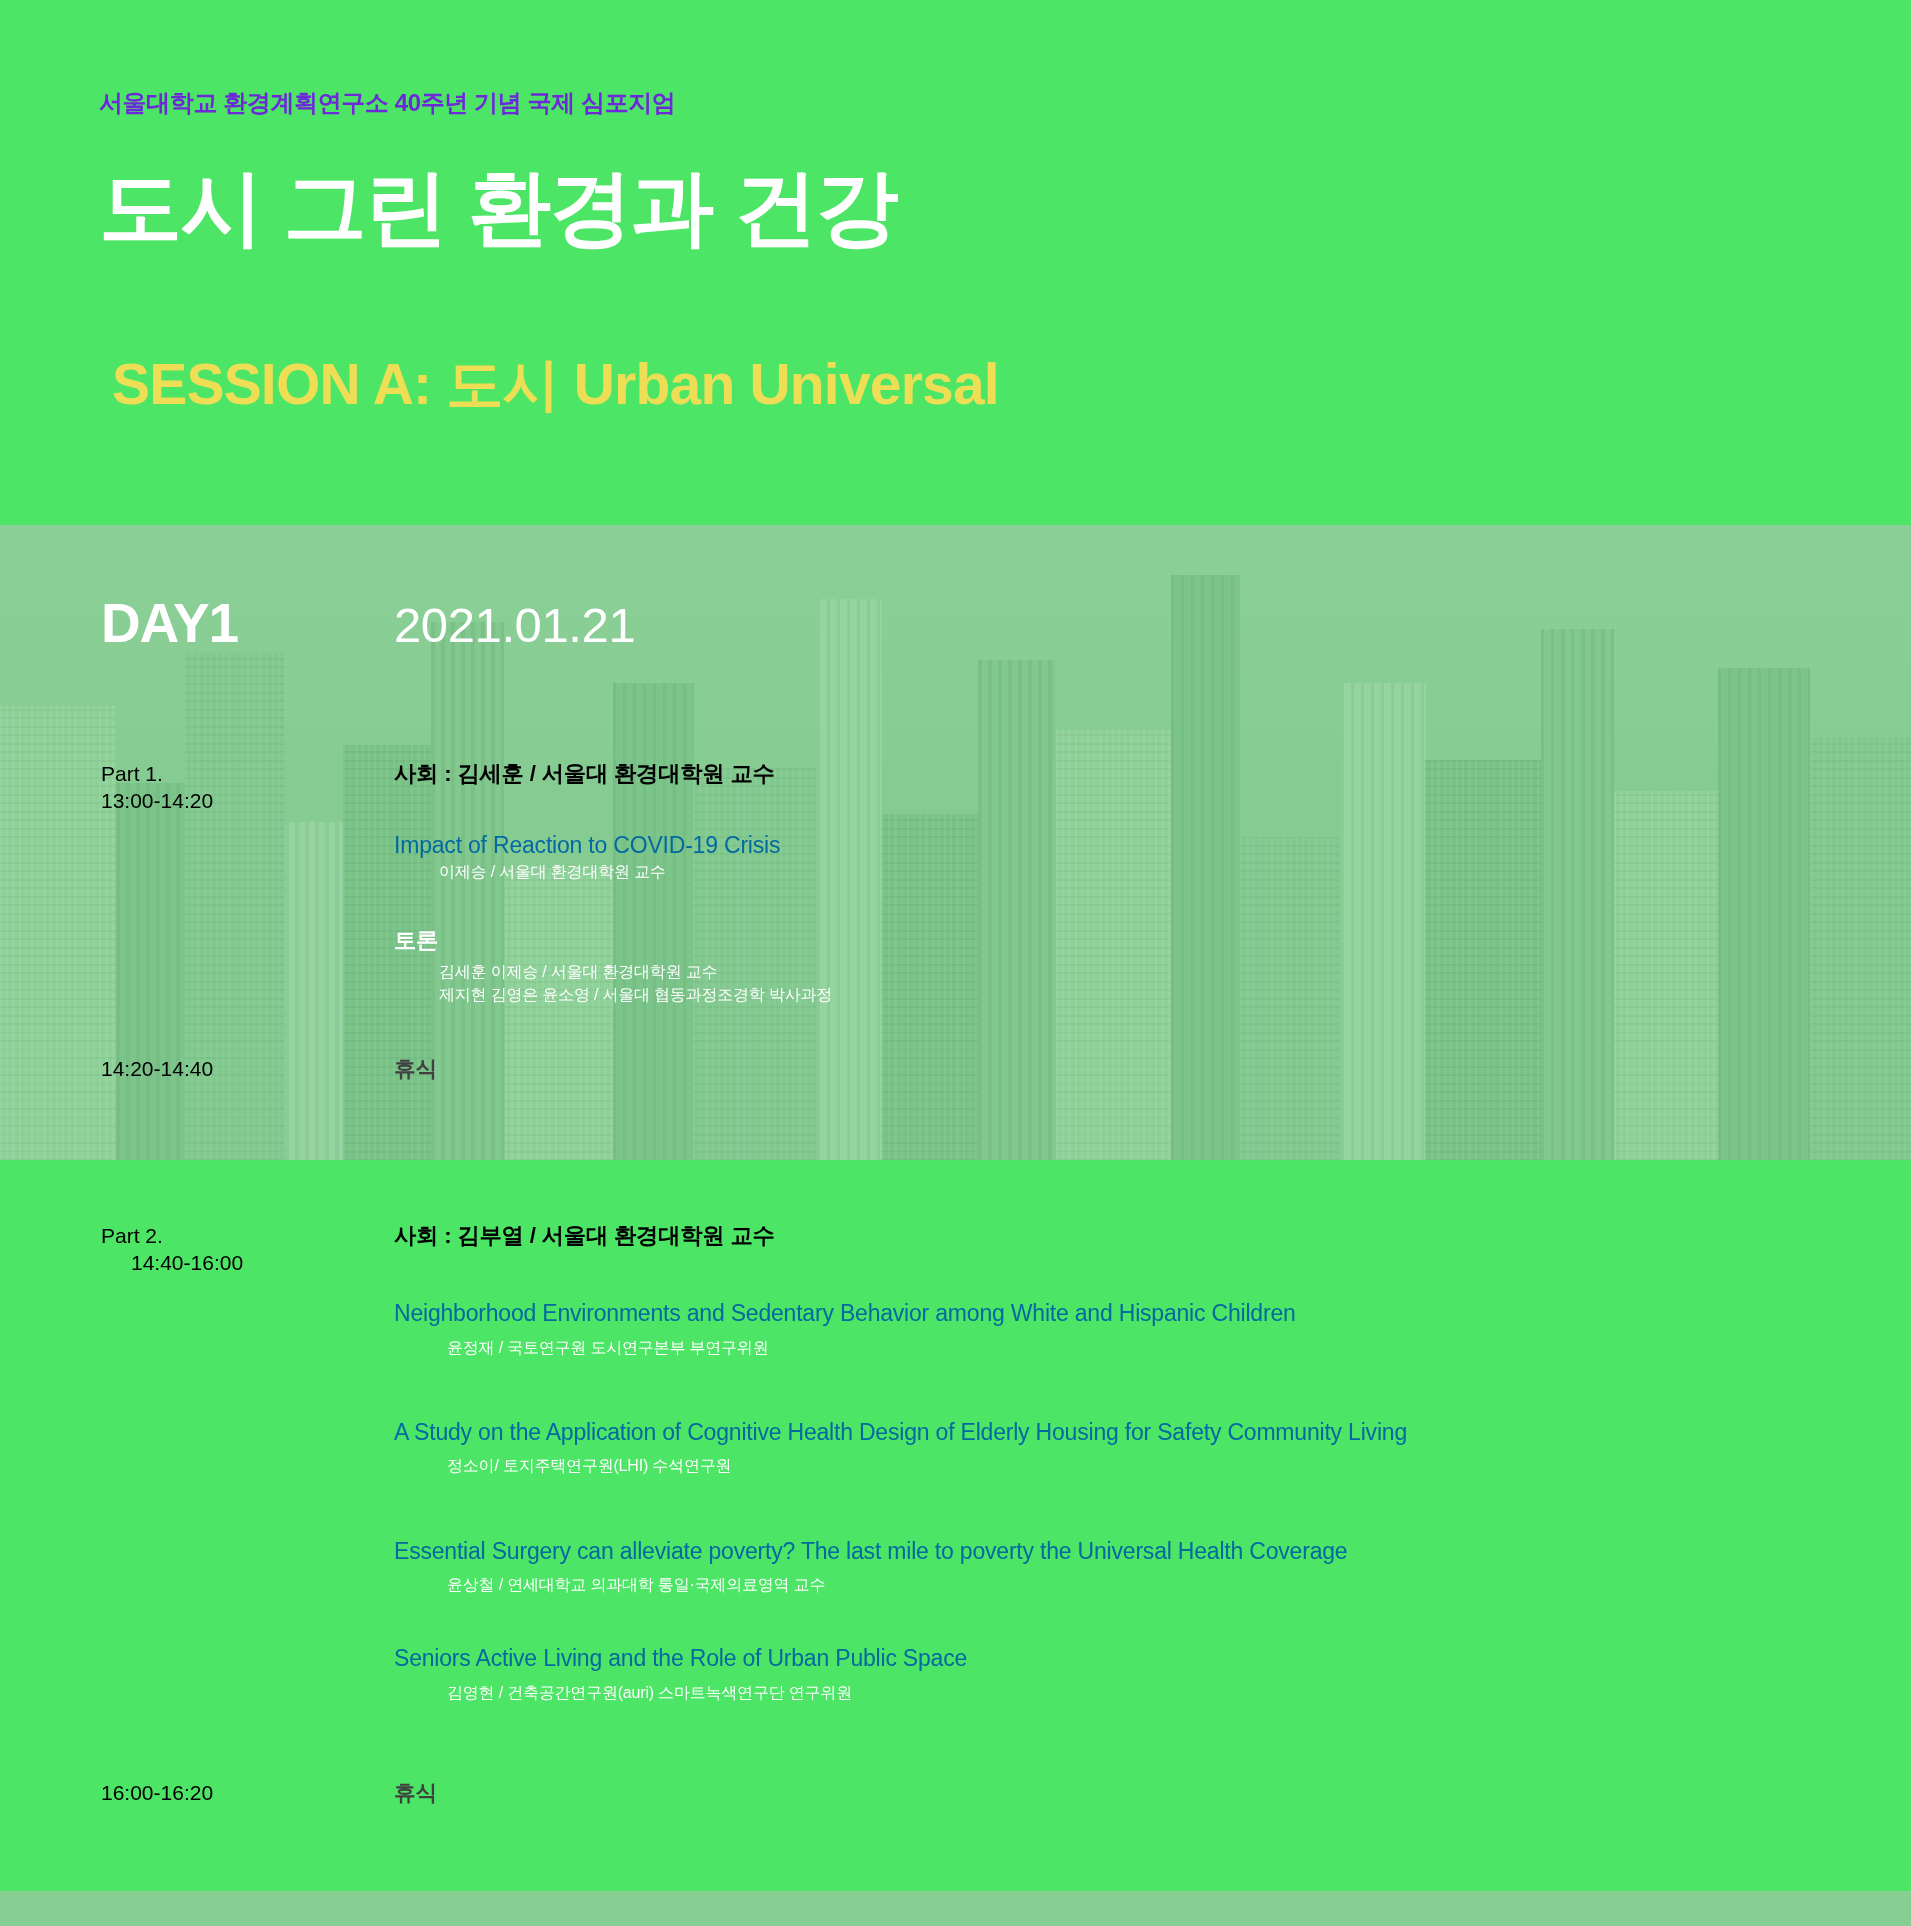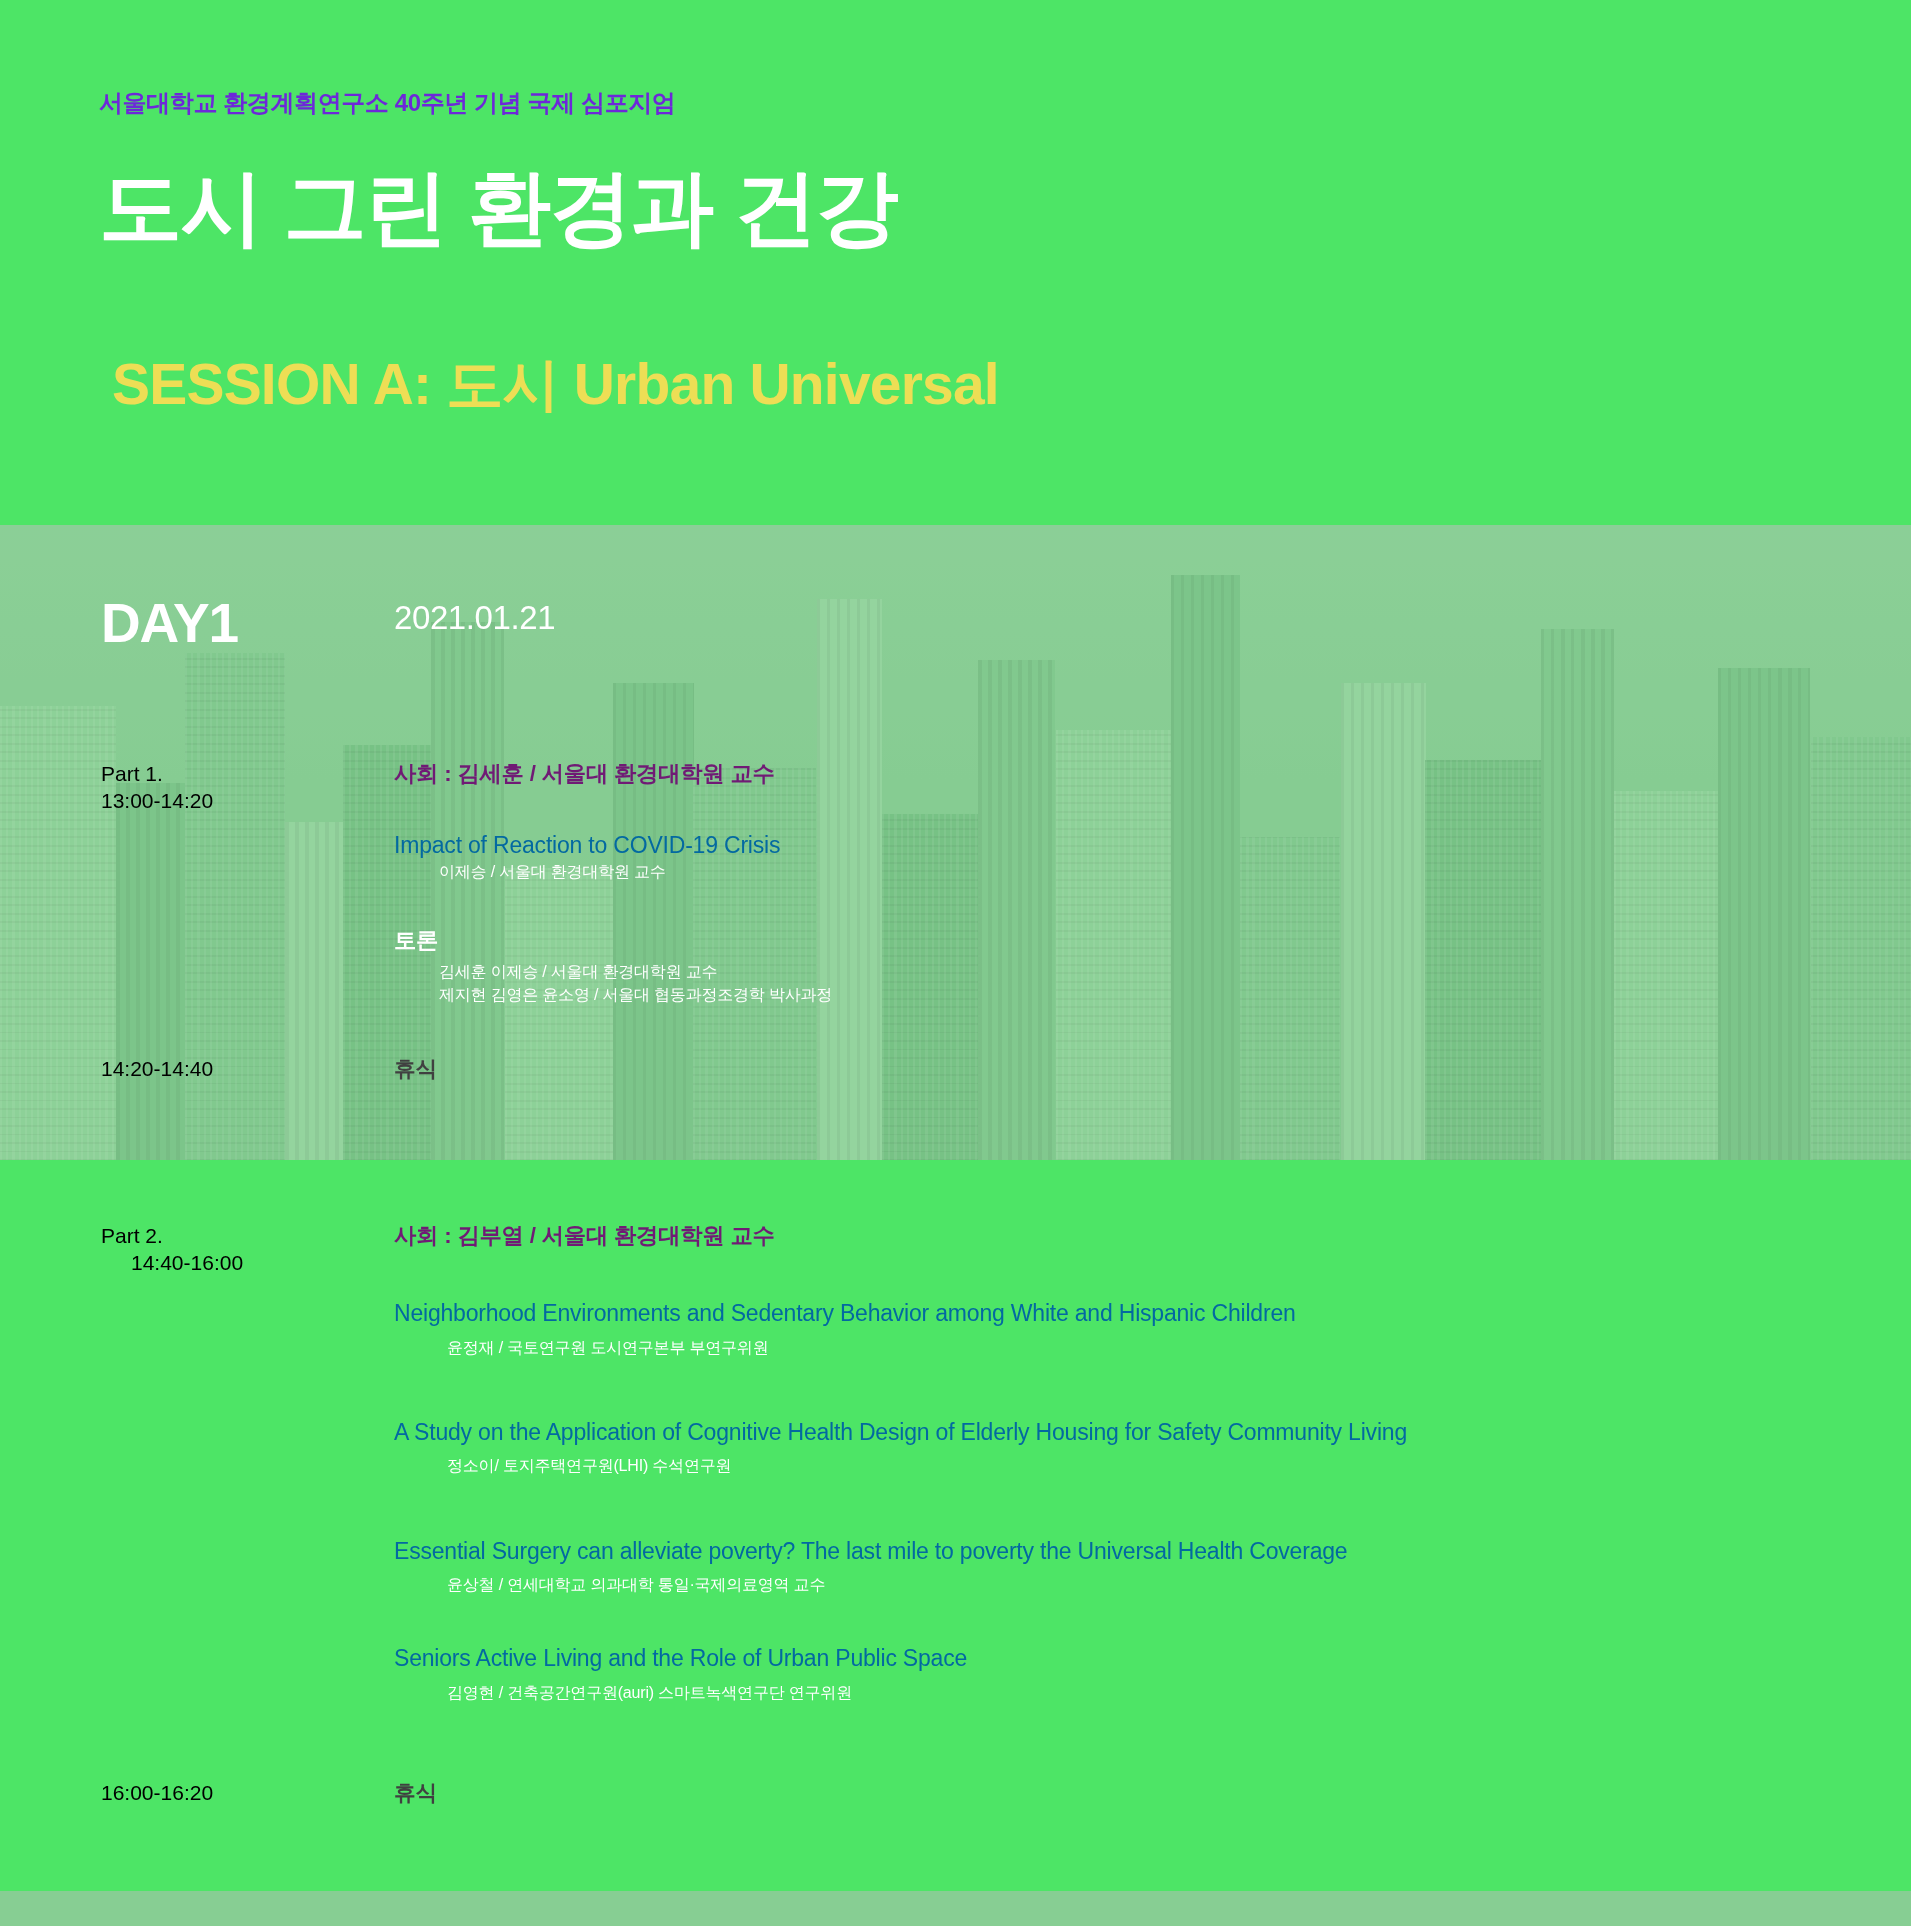--- a/index.html
+++ b/index.html
@@ -41,26 +41,26 @@
       font-size:24px;font-weight:700;letter-spacing:-0.4px;white-space:nowrap;}
   .bigtitle{position:absolute;left:99px;top:166px;color:#ffffff;
       font-size:83px;font-weight:700;letter-spacing:-1.5px;white-space:nowrap;line-height:1;}
   .session{position:absolute;left:112px;top:356px;color:#EDDE55;
       font-size:57px;font-weight:700;letter-spacing:-0.8px;white-space:nowrap;line-height:1;}
 
   
   .day-label{position:absolute;left:101px;top:596px;color:#ffffff;
       font-size:55px;font-weight:700;letter-spacing:-1.2px;line-height:1;white-space:nowrap;}
   .day-date{position:absolute;left:394px;top:601px;color:#ffffff;
-      font-size:33px;font-weight:400;letter-spacing:-0.4px;line-height:1;white-space:nowrap;}
+      font-size:49px;font-weight:400;letter-spacing:-0.4px;line-height:1;white-space:nowrap;}
 
   
   .time{position:absolute;color:#000000;font-size:21px;font-weight:400;
       line-height:1.28;white-space:pre;letter-spacing:0px;}
-  .chair{position:absolute;color:#701a75;font-size:22.3px;font-weight:700;
+  .chair{position:absolute;color:#000000;font-size:22.3px;font-weight:700;
       white-space:nowrap;letter-spacing:-0.2px;line-height:1.2;}
   .breaklab{position:absolute;color:#404040;font-size:21.6px;font-weight:700;
       white-space:nowrap;letter-spacing:-0.2px;}
   .sect{position:absolute;color:#ffffff;font-size:22.3px;font-weight:700;
       white-space:nowrap;letter-spacing:-0.2px;}
   .ttl{position:absolute;color:#0369a1;font-size:23px;font-weight:400;
       letter-spacing:-0.2px;line-height:1.34;white-space:pre-line;}
   .aff{position:absolute;color:#ffffff;font-size:16px;font-weight:400;
       letter-spacing:-0.2px;line-height:1.42;white-space:pre-line;}
 </style>

